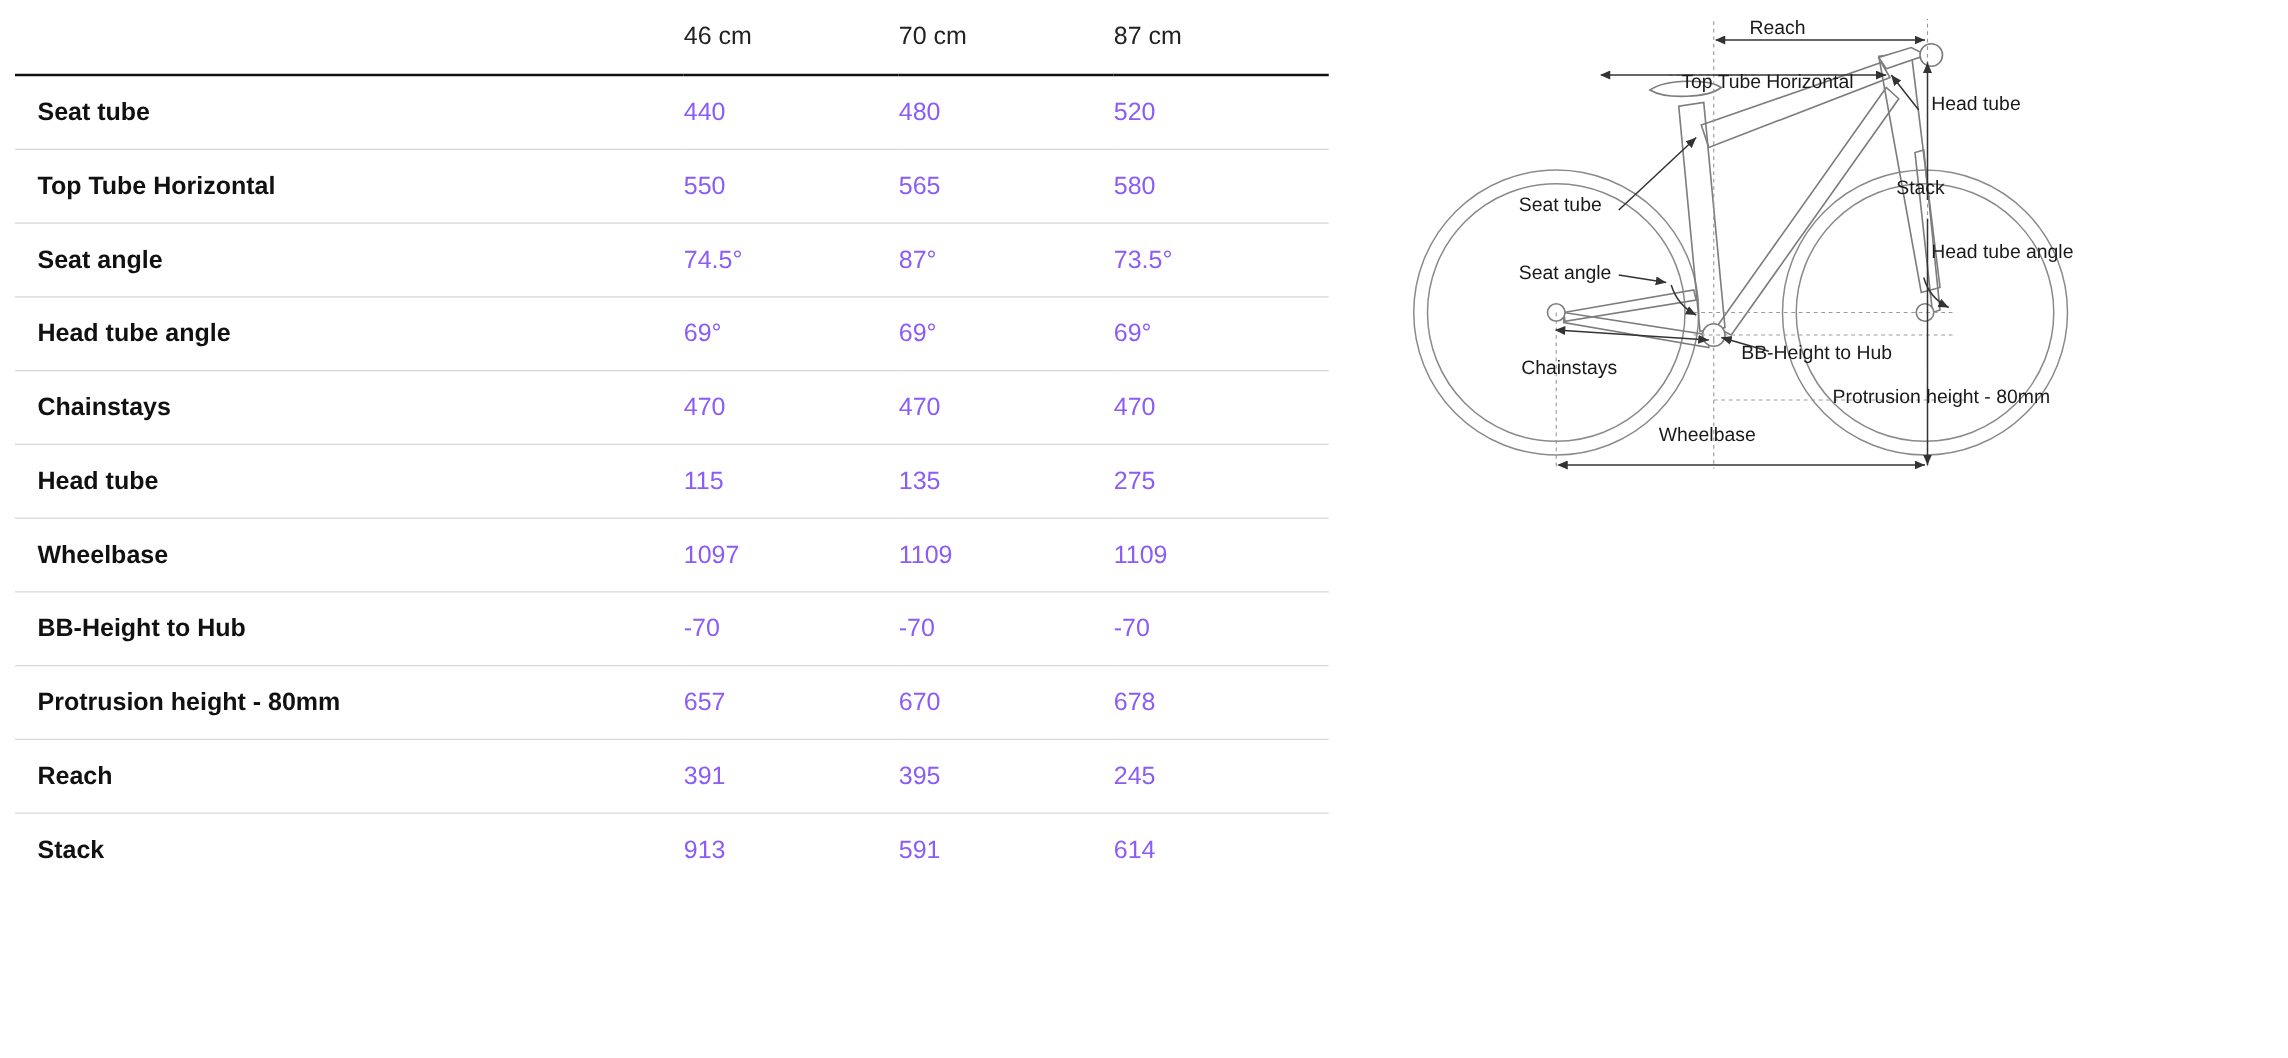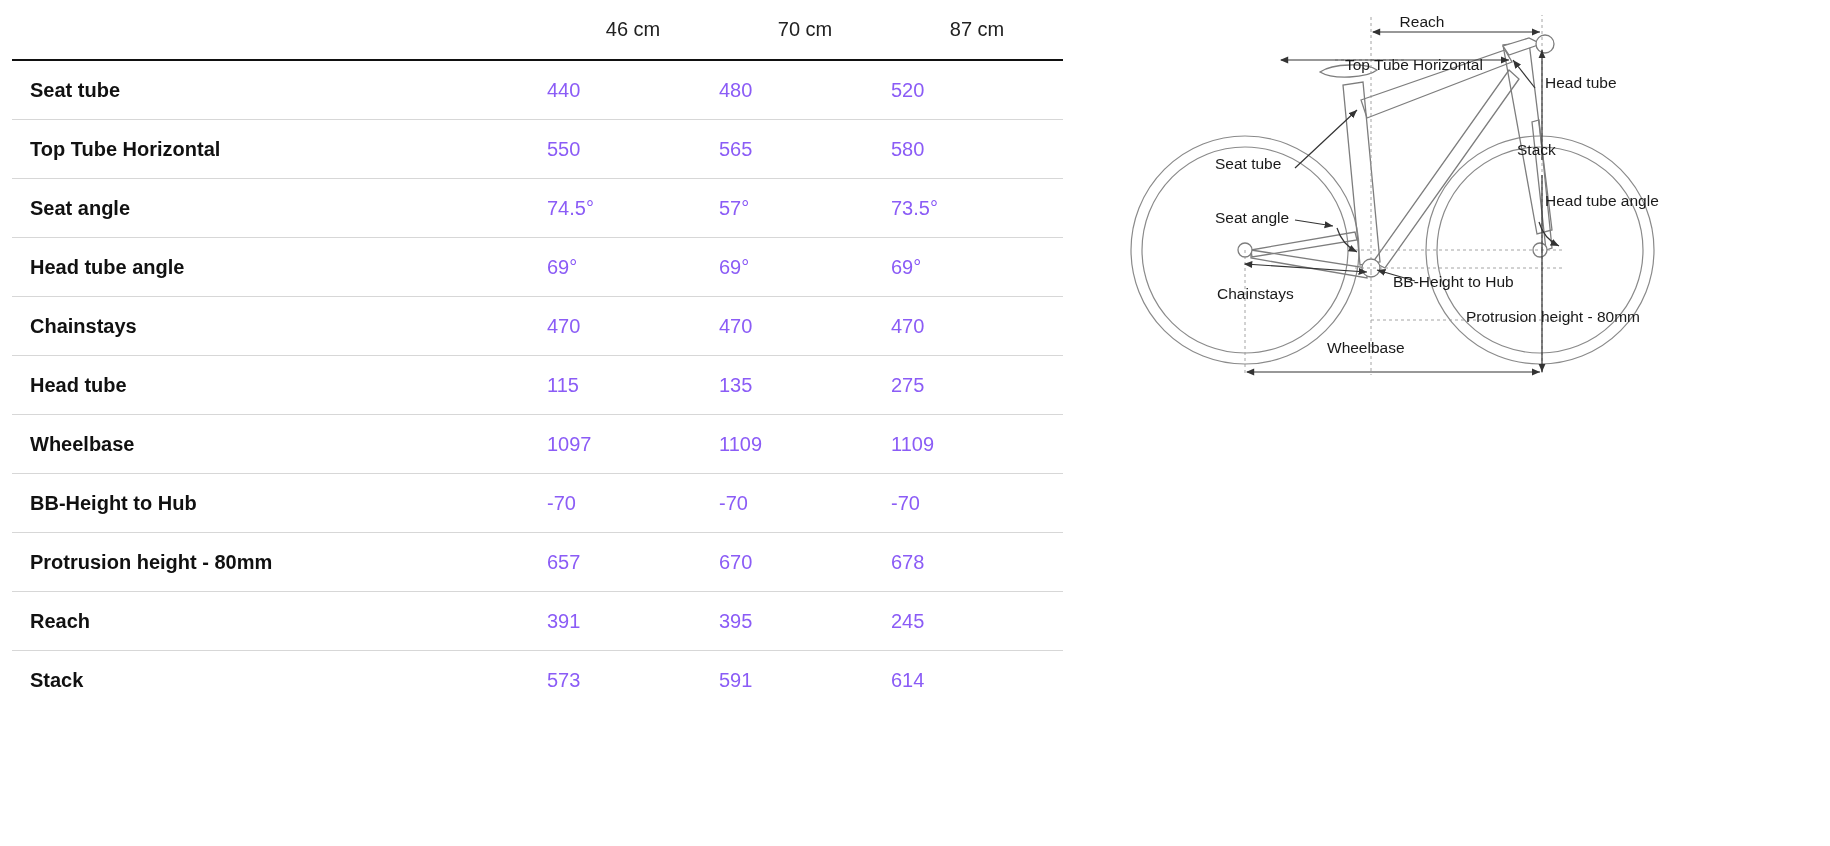--- a/index.html
+++ b/index.html
@@ -29,21 +29,21 @@
   }
   table.geometry {
     border-collapse: collapse;
     width: 1050px;
     table-layout: fixed;
   }
   table.geometry col.c-label { width: 535px; }
   table.geometry col.c-size  { width: 172px; }
 
   table.geometry thead th {
-    text-align: center;
+    text-align: left;
     font-weight: normal;
     font-size: 20px;
     color: #222;
     padding: 0 0 18px 0;
     vertical-align: bottom;
   }
   table.geometry thead tr {
     border-bottom: 2px solid #111;
   }
   table.geometry thead th.label-head {
@@ -112,21 +112,21 @@
         </tr>
         <tr>
           <td class="row-label">Top Tube Horizontal</td>
           <td>550</td>
           <td>565</td>
           <td>580</td>
         </tr>
         <tr>
           <td class="row-label">Seat angle</td>
           <td>74.5°</td>
-          <td>57°</td>
+          <td>87°</td>
           <td>73.5°</td>
         </tr>
         <tr>
           <td class="row-label">Head tube angle</td>
           <td>69°</td>
           <td>69°</td>
           <td>69°</td>
         </tr>
         <tr>
           <td class="row-label">Chainstays</td>
@@ -159,21 +159,21 @@
           <td>678</td>
         </tr>
         <tr>
           <td class="row-label">Reach</td>
           <td>391</td>
           <td>395</td>
           <td>245</td>
         </tr>
         <tr>
           <td class="row-label">Stack</td>
-          <td>573</td>
+          <td>913</td>
           <td>591</td>
           <td>614</td>
         </tr>
       </tbody>
     </table>
   </div>
 
   <div class="diagram">
     <svg width="700" height="460" viewBox="0 0 700 460" xmlns="http://www.w3.org/2000/svg">
       <defs>

